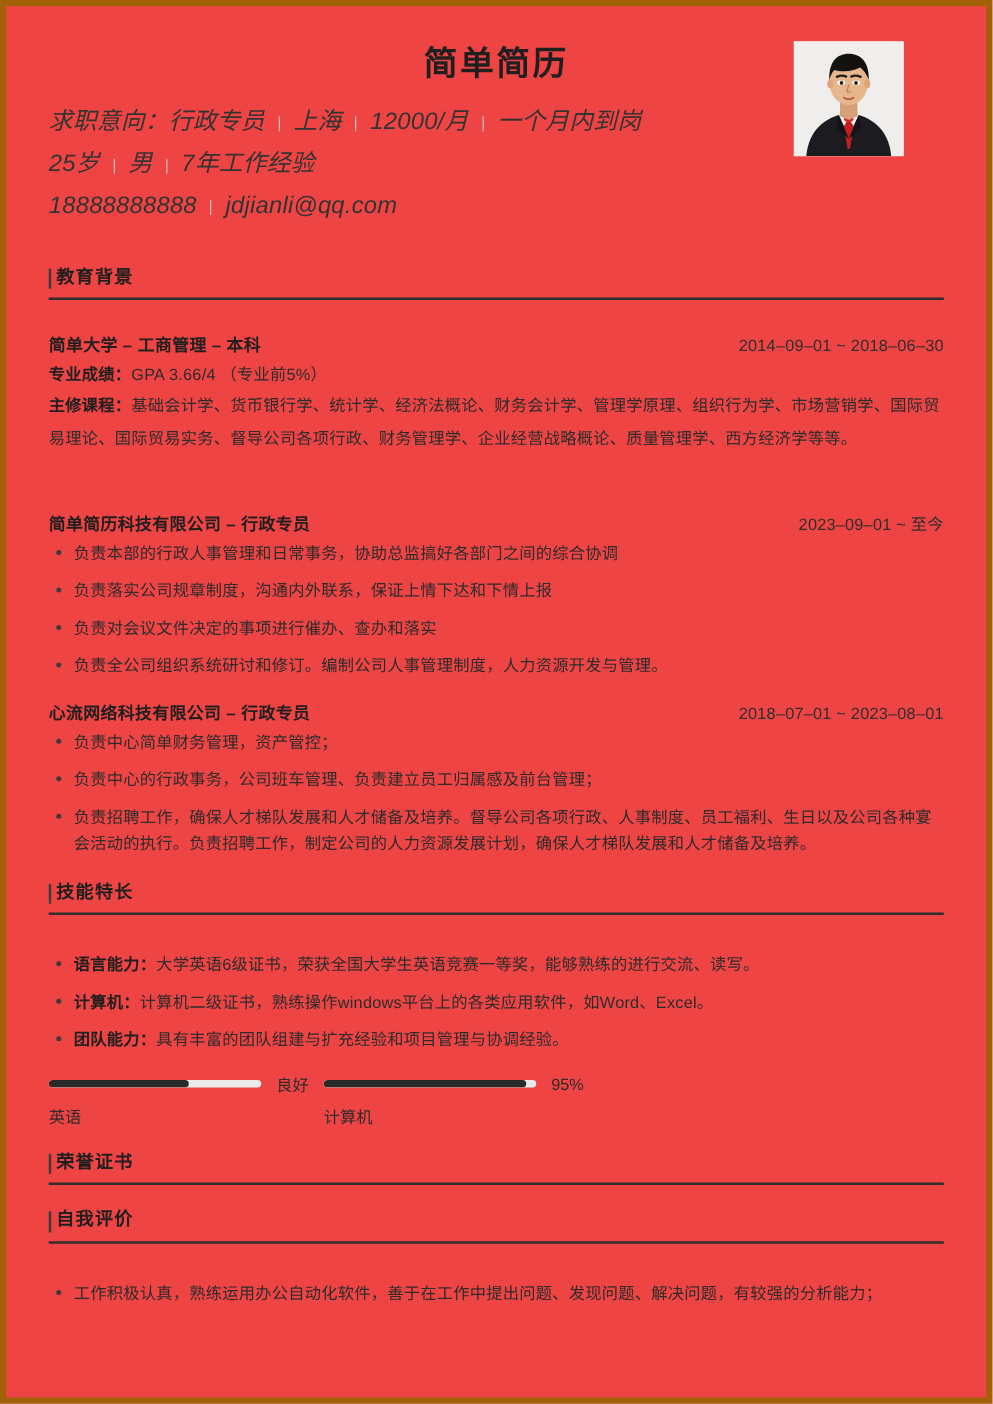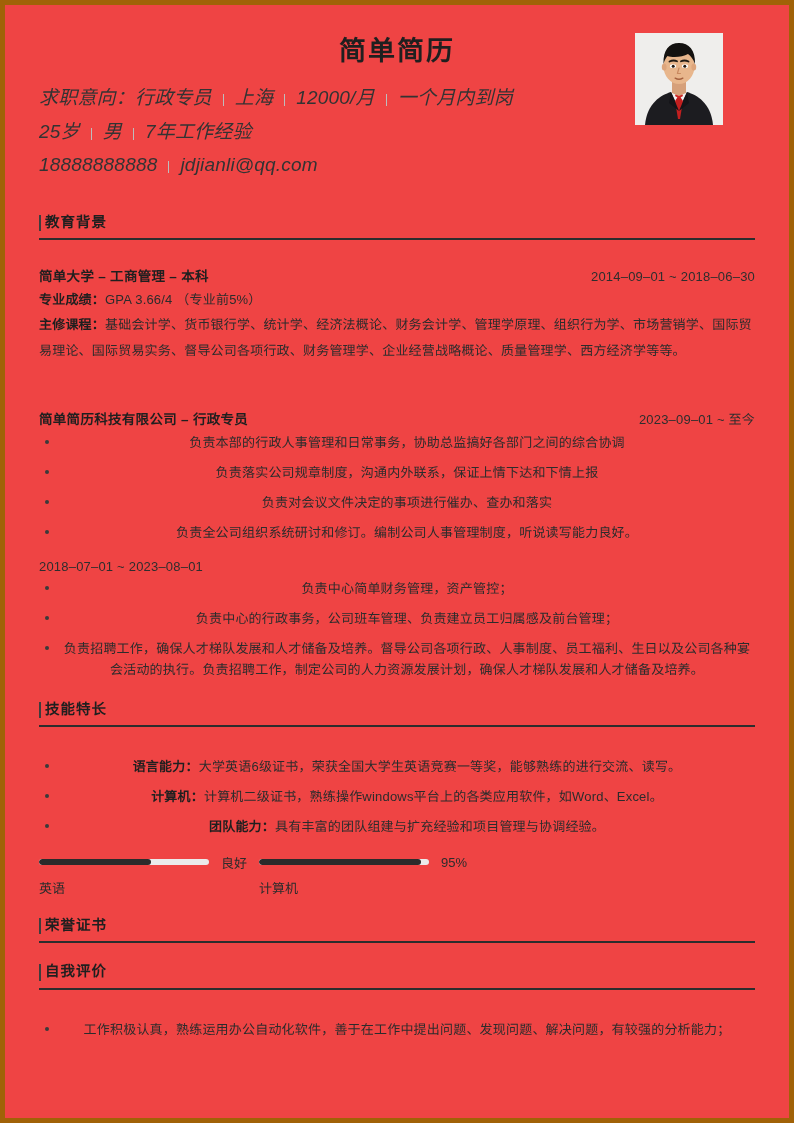--- a/index.html
+++ b/index.html
@@ -128,21 +128,20 @@
   .detail-line b {
     font-weight: bold;
     color: #1f1f1f;
   }
 
   
   ul.bullets {
     list-style: none;
     margin: 4px 0 0 0;
     padding: 0;
-    text-align: center;
   }
   ul.bullets > li {
     position: relative;
     padding-left: 20px;
     font-size: 13px;
     line-height: 1.62;
     color: #2c2c2c;
     margin-bottom: 9px;
     letter-spacing: .2px;
   }
@@ -300,26 +299,27 @@
 
       <div class="entry">
         <div class="entry-top">
           <span class="entry-name">简单简历科技有限公司 – 行政专员</span>
           <span class="entry-date">2023–09–01 ~ 至今</span>
         </div>
         <ul class="bullets">
           <li>负责本部的行政人事管理和日常事务，协助总监搞好各部门之间的综合协调</li>
           <li>负责落实公司规章制度，沟通内外联系，保证上情下达和下情上报</li>
           <li>负责对会议文件决定的事项进行催办、查办和落实</li>
-          <li>负责全公司组织系统研讨和修订。编制公司人事管理制度，听说读写能力良好。</li>
+          <li>负责全公司组织系统研讨和修订。编制公司人事管理制度，人力资源开发与管理。</li>
         </ul>
       </div>
 
       <div class="entry">
         <div class="entry-top">
+          <span class="entry-name">心流网络科技有限公司 – 行政专员</span>
           <span class="entry-date">2018–07–01 ~ 2023–08–01</span>
         </div>
         <ul class="bullets">
           <li>负责中心简单财务管理，资产管控；</li>
           <li>负责中心的行政事务，公司班车管理、负责建立员工归属感及前台管理；</li>
           <li>负责招聘工作，确保人才梯队发展和人才储备及培养。督导公司各项行政、人事制度、员工福利、生日以及公司各种宴会活动的执行。负责招聘工作，制定公司的人力资源发展计划，确保人才梯队发展和人才储备及培养。</li>
         </ul>
       </div>
 
     </div>

